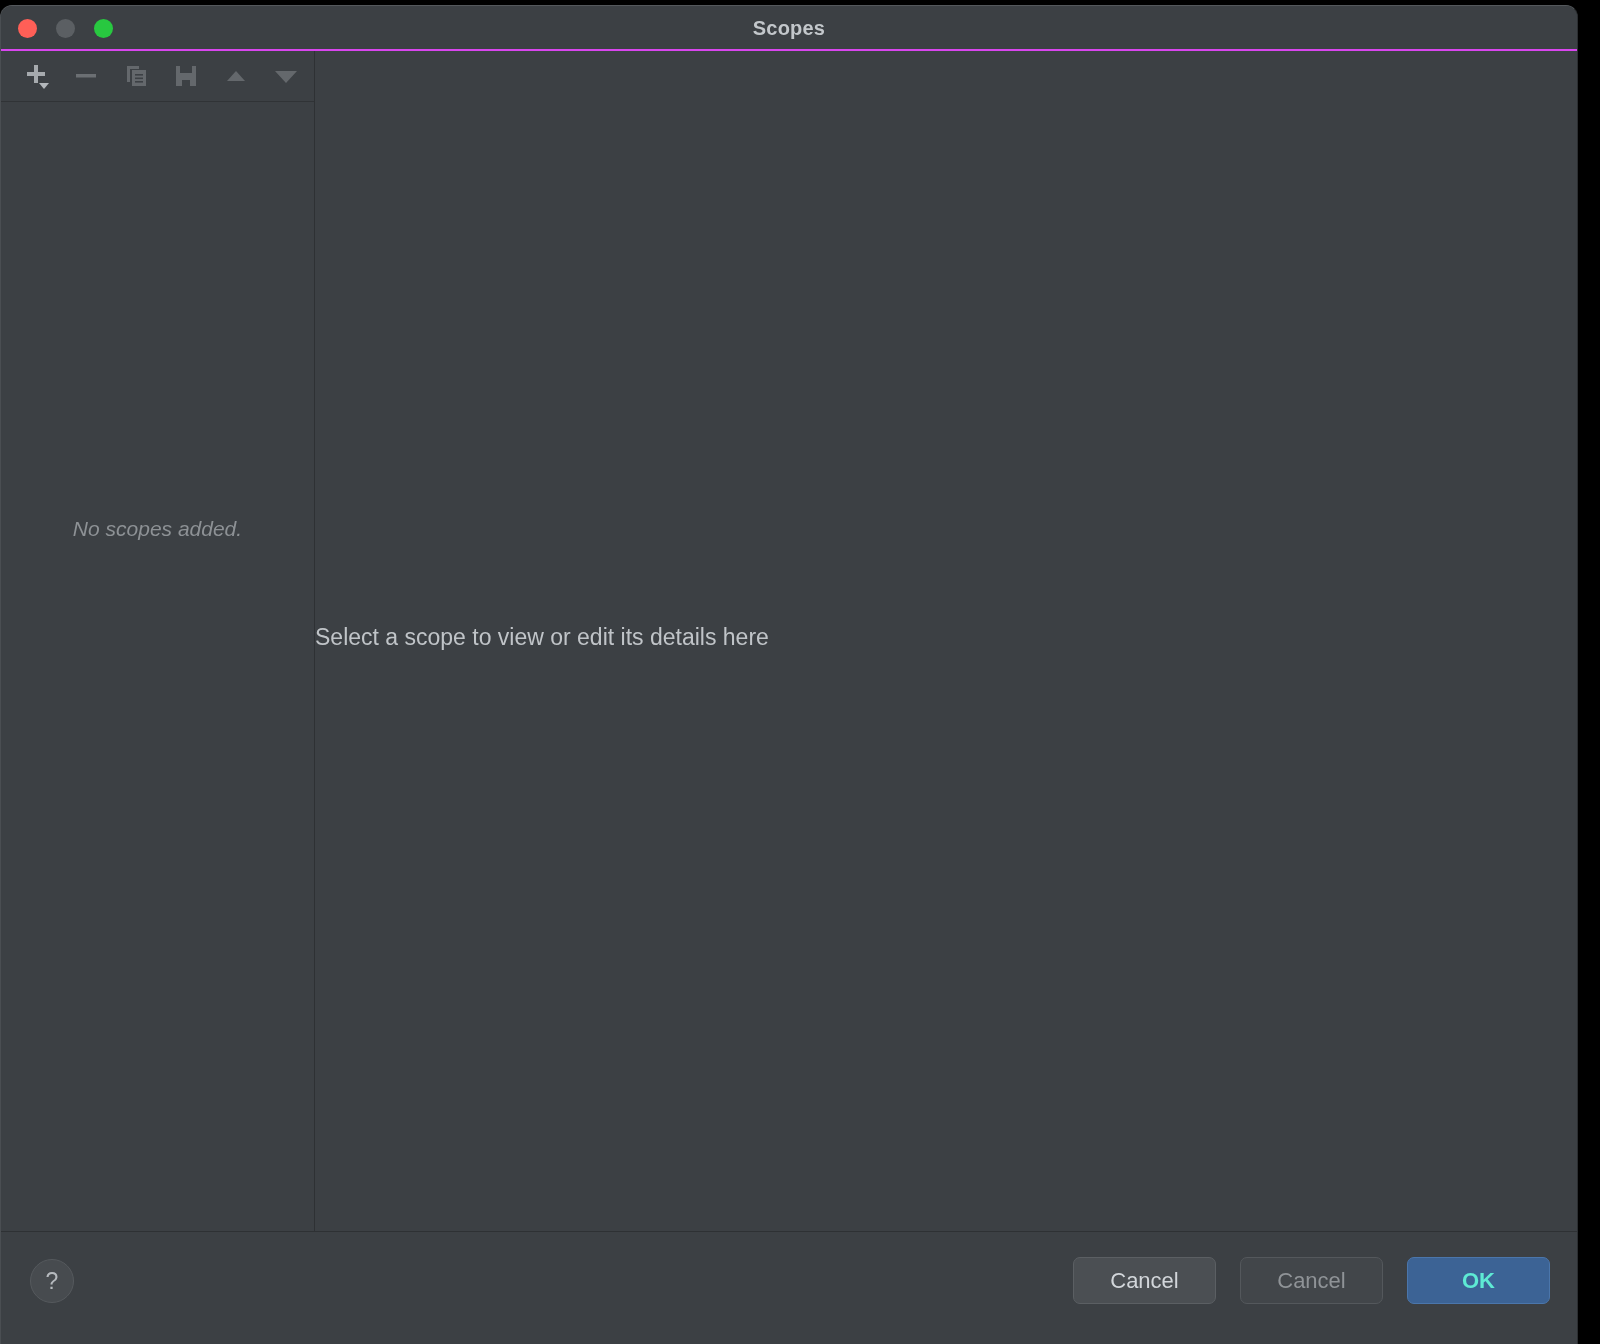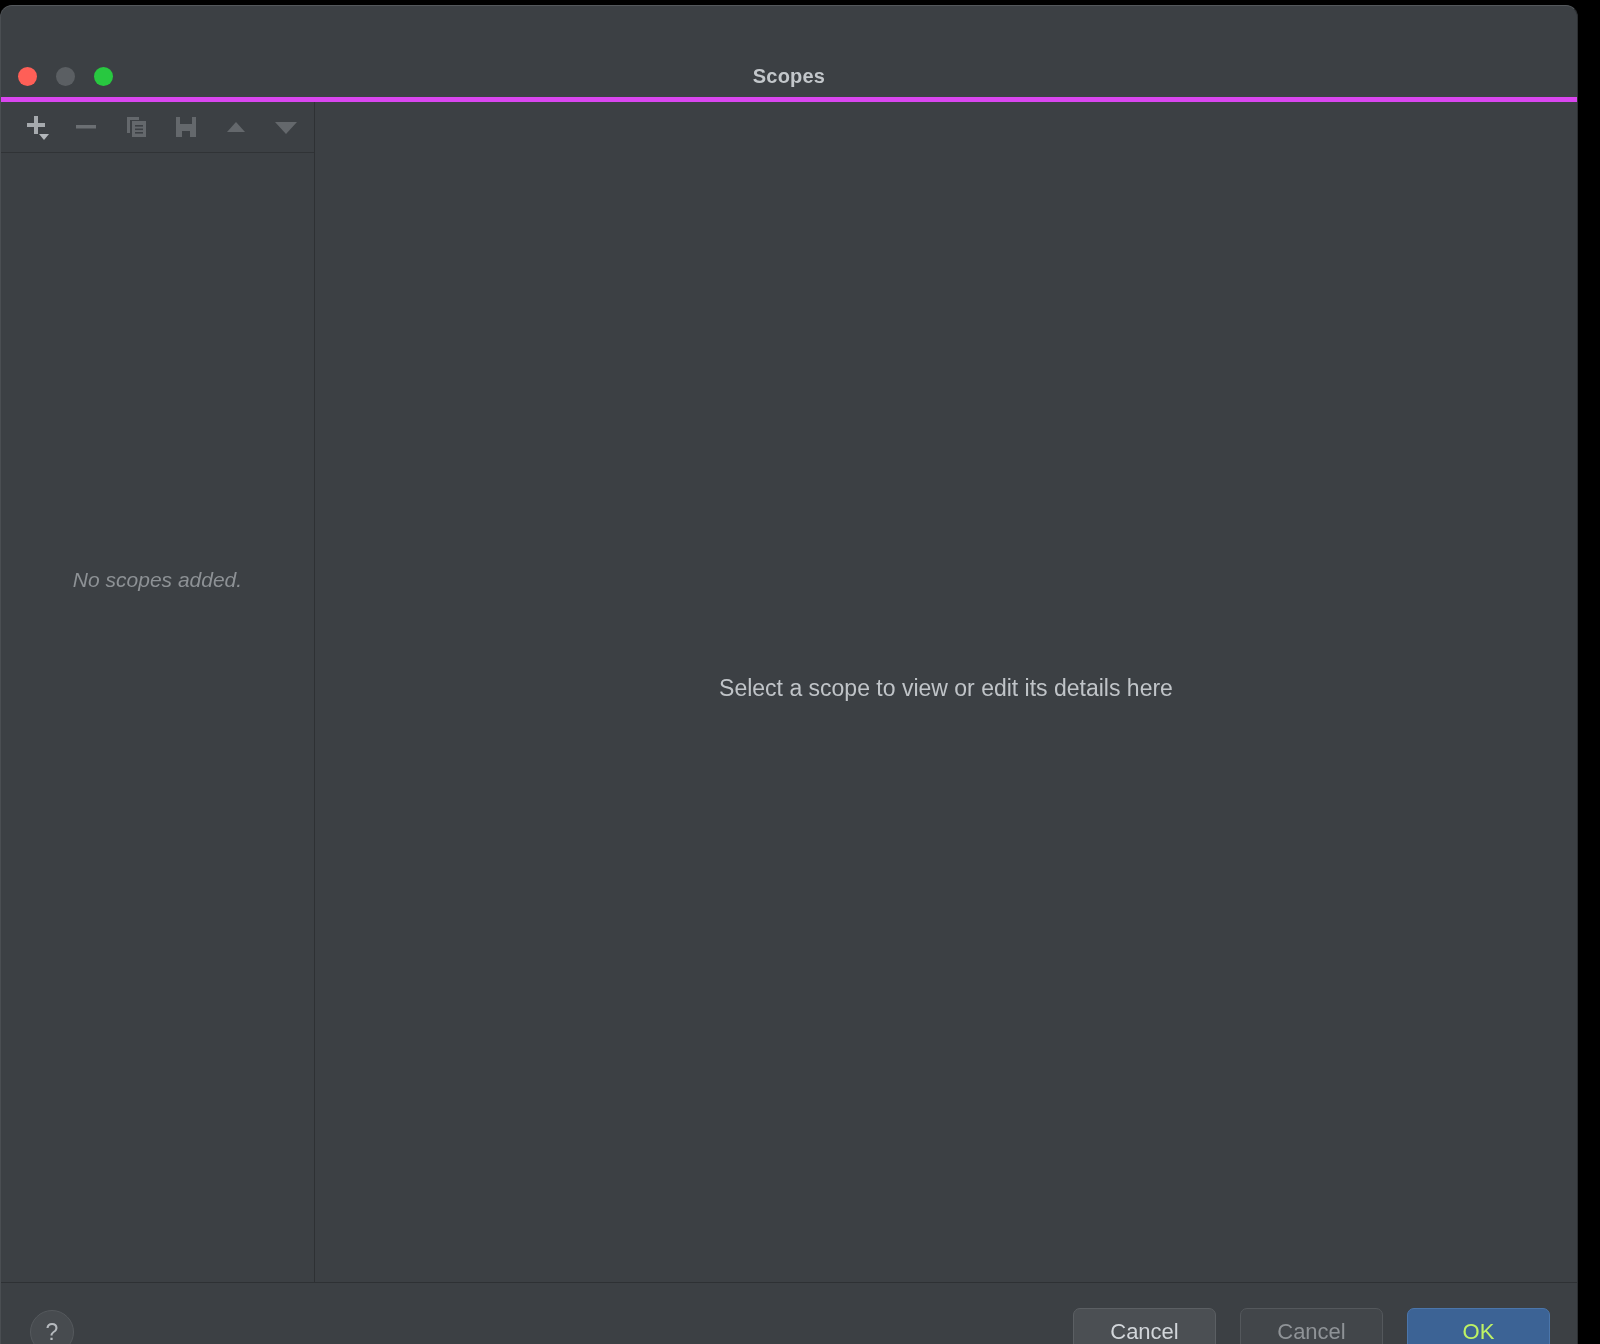--- a/index.html
+++ b/index.html
@@ -30,22 +30,21 @@
     border-right: 1px solid #2b2e31;
     box-sizing: border-box;
     overflow: hidden;
   }
 
   
   .titlebar {
     position: relative;
     height: 43px;
     background: #3c4044;
-    border-bottom: 5px solid #d946ef;
-    margin-top: 48px;
+    border-bottom: 2px solid #d946ef;
   }
   .traffic {
     position: absolute;
     left: 17px;
     top: 13px;
     display: flex;
     gap: 19px;
   }
   .light {
     width: 19px;
@@ -124,21 +123,21 @@
   .right-pane {
     position: relative;
     flex: 1;
     background: #3c4044;
   }
   .empty-detail-msg {
     position: absolute;
     left: 0;
     right: 0;
     top: 573px;
-    text-align: center;
+    text-align: left;
     font-size: 23px;
     color: #c0c4c8;
   }
 
   
   .footer {
     position: relative;
     height: 115px;
     background: #3c4044;
     border-top: 1px solid #2e3134;
@@ -187,21 +186,22 @@
     color: #d2d6da;
   }
   .btn.apply {
     background: #42464a;
     border: 1px solid #54585c;
     color: #8f9397;
   }
   .btn.ok {
     background: #3c6395;
     border: 1px solid #4b76ab;
-    color: #bef264;
+    color: #5eead4;
+    font-weight: bold;
   }
 </style>
 </head>
 <body>
 
 <div class="window">
 
   <div class="titlebar">
     <div class="traffic">
       <div class="light close"></div>

